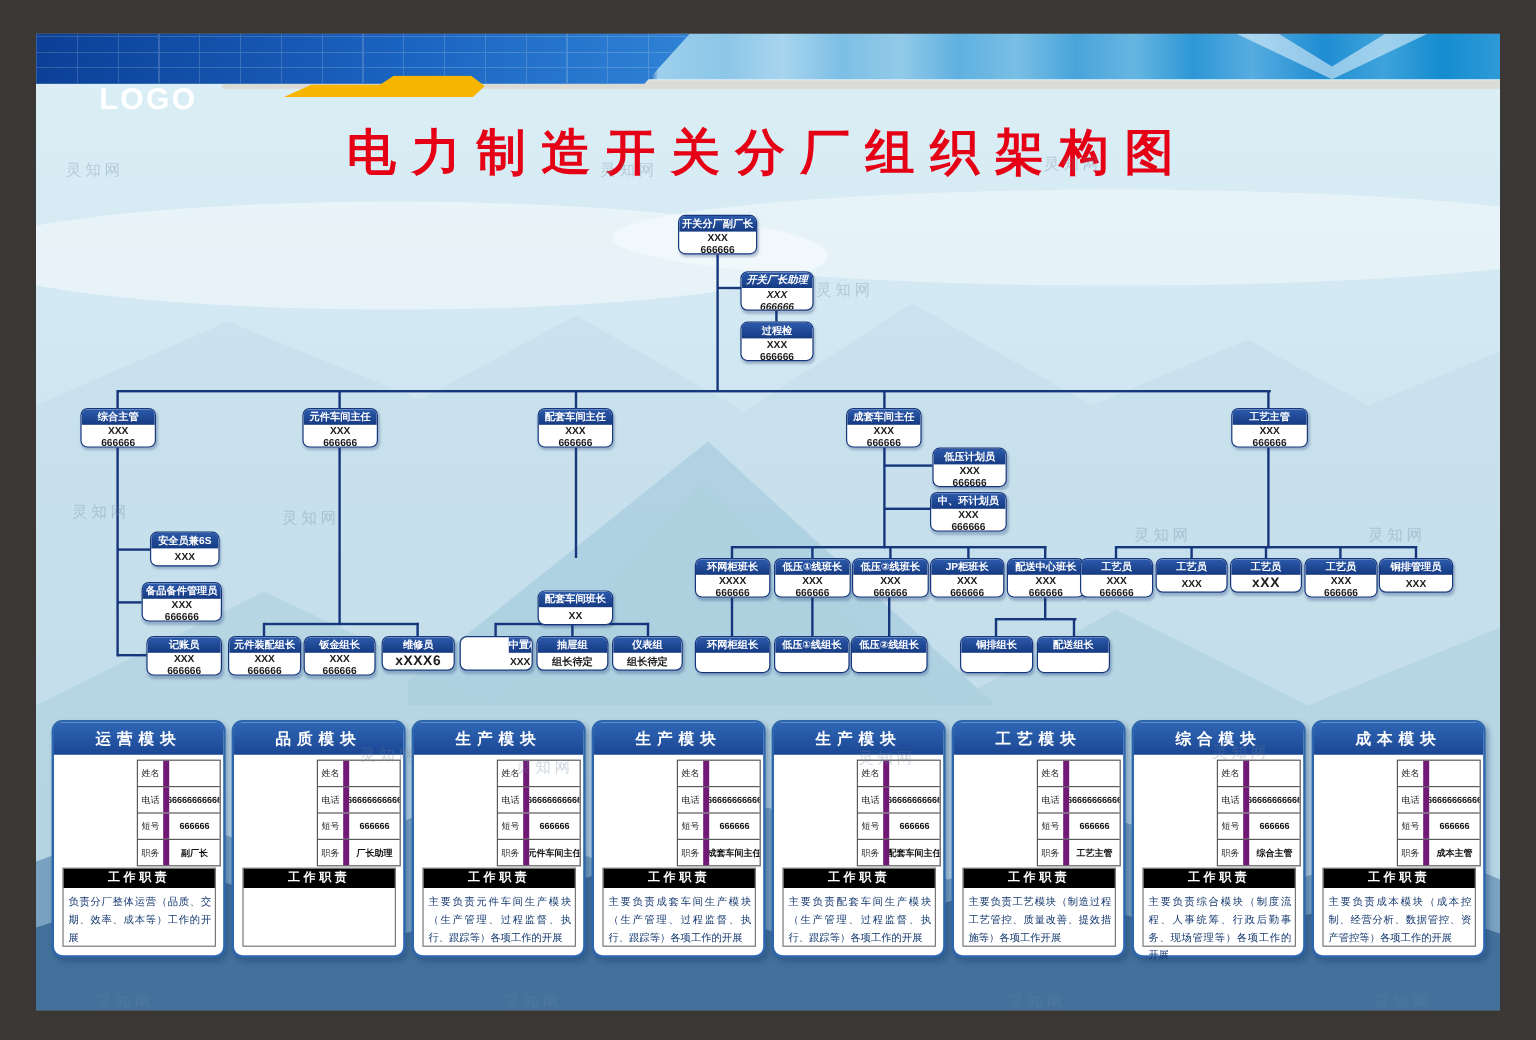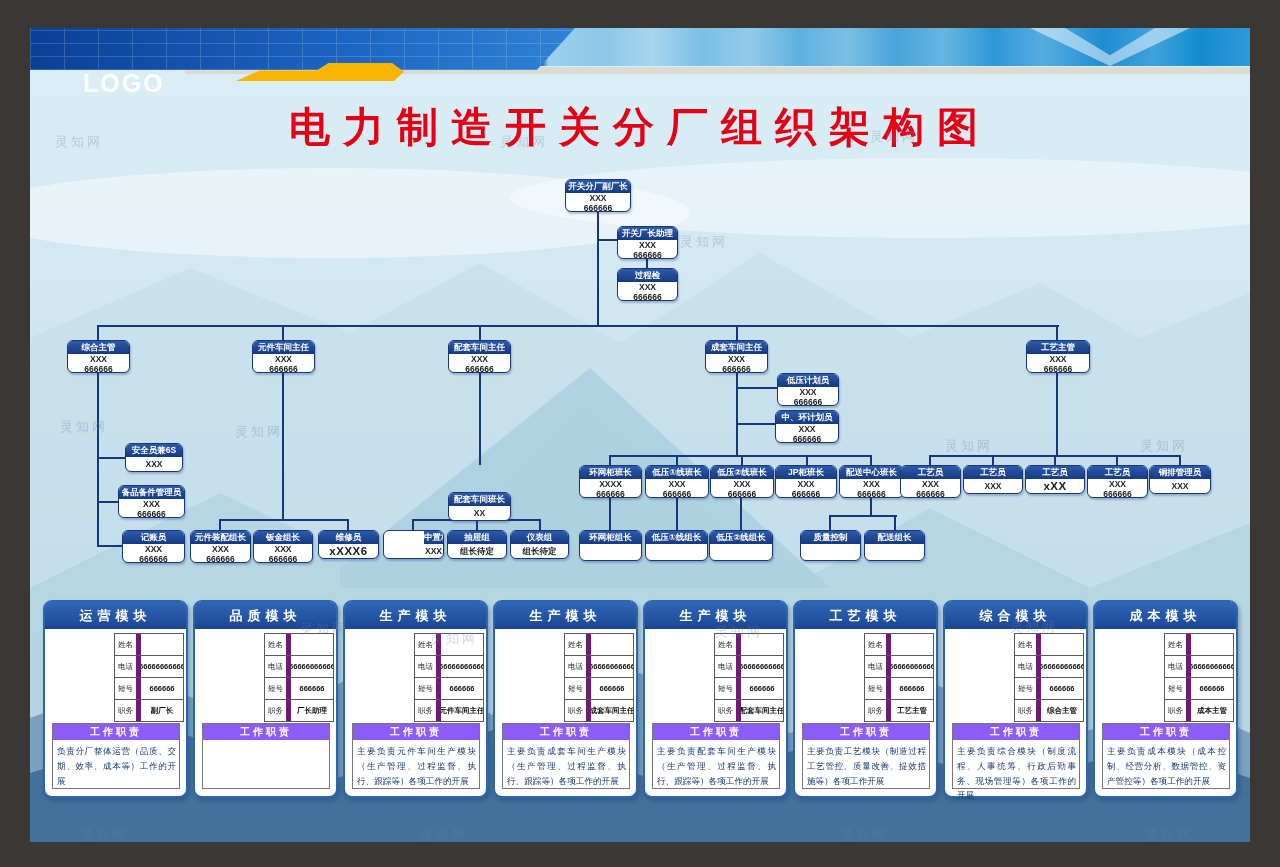--- a/index.html
+++ b/index.html
@@ -48,21 +48,21 @@
   .card-h{height:27px;background:linear-gradient(#2f67b6,#1b4693);border-radius:6px 6px 0 0;
     color:#fff;font-weight:700;font-size:13px;letter-spacing:5px;text-align:center;line-height:27px;}
   .tbl{position:absolute;left:69px;top:31px;width:70px;border:1px solid #5a5a5a;box-sizing:border-box;background:#fff;}
   .trow{display:flex;height:21px;border-bottom:1px solid #5a5a5a;}
   .trow:last-child{border-bottom:none;}
   .tlabel{width:21px;border-right:5px solid #701a75;font-size:7.5px;color:#222;
     display:flex;align-items:center;justify-content:center;letter-spacing:0;}
   .tval{flex:1;display:flex;align-items:center;justify-content:center;
     font-size:7.5px;font-weight:700;color:#111;white-space:nowrap;overflow:hidden;}
   .duty{position:absolute;left:7px;right:6px;top:121px;bottom:7px;border:1px solid #777;background:#fff;}
-  .duty-h{height:16px;background:#8b5cf6;color:#fff;font-size:10px;font-weight:700;
+  .duty-h{height:16px;background:#000000;color:#fff;font-size:10px;font-weight:700;
     letter-spacing:3px;text-align:center;line-height:16px;}
   .duty-t{padding:4px 3px 0 4px;font-size:8.6px;color:#14386e;line-height:1.72;text-align:justify;}
 
   
   .wm{position:absolute;z-index:7;font-size:13px;letter-spacing:3px;color:rgba(110,135,160,.32);pointer-events:none;}
   .frame{position:absolute;background:#3b3734;z-index:9;}
   .f-top{left:0;top:0;width:1280px;height:28px;}
   .f-bottom{left:0;top:842px;width:1280px;height:25px;}
   .f-left{left:0;top:0;width:30px;height:867px;}
   .f-right{left:1250px;top:0;width:30px;height:867px;}
@@ -142,21 +142,21 @@
       <div class="cline" style="left: 1179px; top: 455px; width: 2px; height: 10px;"></div>
     </div>
   <div id="nodes-layer">
       <div class="node" style="left: 565px; top: 179px; width: 66px; height: 33px;">
         <div class="node-h">开关分厂副厂长</div>
         <div class="node-b">
           <div>XXX</div>
           <div>666666</div>
         </div>
       </div>
-      <div class="node" style="left: 617px; top: 226px; width: 61px; height: 33px;">
+      <div class="node" style="left: 617px; top: 226px; width: 61px; height: 33px; font-style: italic;">
         <div class="node-h">开关厂长助理</div>
         <div class="node-b">
           <div>XXX</div>
           <div>666666</div>
         </div>
       </div>
       <div class="node" style="left: 617px; top: 268px; width: 61px; height: 33px;">
         <div class="node-h">过程检</div>
         <div class="node-b">
           <div>XXX</div>
@@ -317,21 +317,21 @@
       </div>
       <div class="node" style="left: 645px; top: 530px; width: 63px; height: 31px;">
         <div class="node-h">低压①线组长</div>
         <div class="node-b single"></div>
       </div>
       <div class="node" style="left: 709px; top: 530px; width: 64px; height: 31px;">
         <div class="node-h">低压②线组长</div>
         <div class="node-b single"></div>
       </div>
       <div class="node" style="left: 800px; top: 530px; width: 61px; height: 31px;">
-        <div class="node-h">质量控制</div>
+        <div class="node-h">铜排组长</div>
         <div class="node-b single"></div>
       </div>
       <div class="node" style="left: 864px; top: 530px; width: 61px; height: 31px;">
         <div class="node-h">配送组长</div>
         <div class="node-b single"></div>
       </div>
       <div class="node" style="left: 900px; top: 465px; width: 61px; height: 33px;">
         <div class="node-h">工艺员</div>
         <div class="node-b">
           <div>XXX</div>

